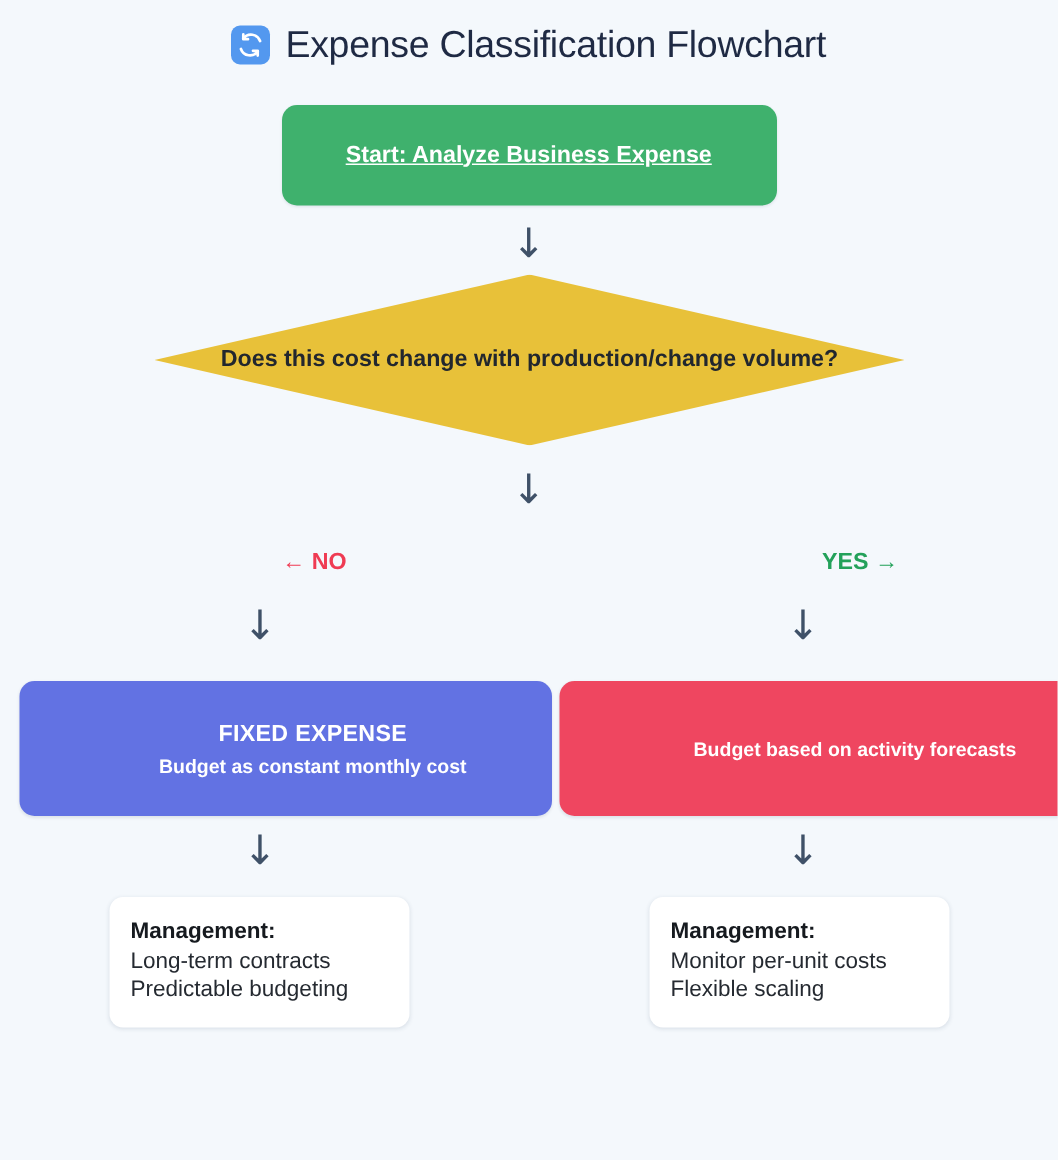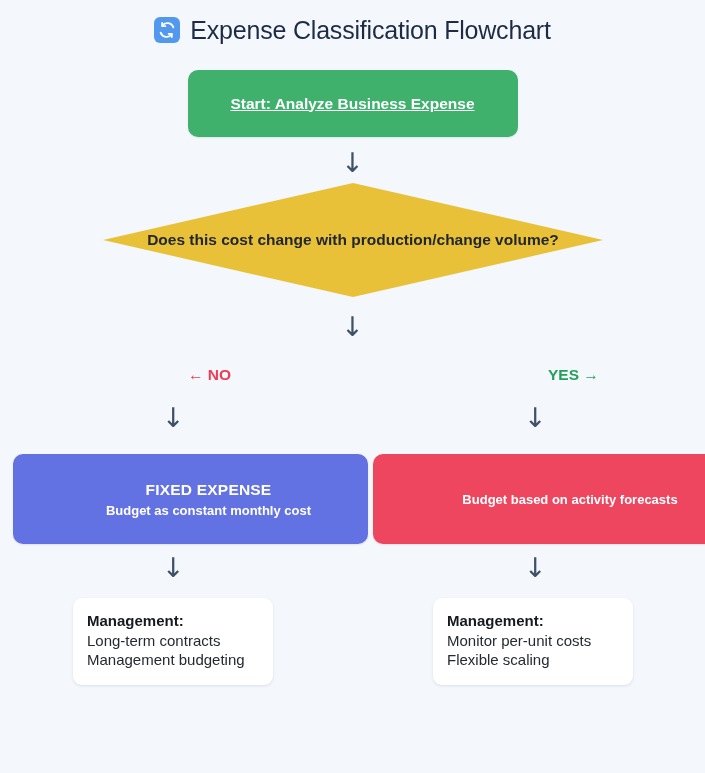--- a/index.html
+++ b/index.html
@@ -290,21 +290,21 @@
 
   <div class="detail-arrows">
     <span class="arrow left">↓</span>
     <span class="arrow right">↓</span>
   </div>
 
   <div class="details">
     <div class="detail-card left">
       <div class="detail-head">Management:</div>
       <div class="detail-line">Long-term contracts</div>
-      <div class="detail-line">Management budgeting</div>
+      <div class="detail-line">Predictable budgeting</div>
     </div>
     <div class="detail-card right">
       <div class="detail-head">Management:</div>
       <div class="detail-line">Monitor per-unit costs</div>
       <div class="detail-line">Flexible scaling</div>
     </div>
   </div>
 
 </div>
 

